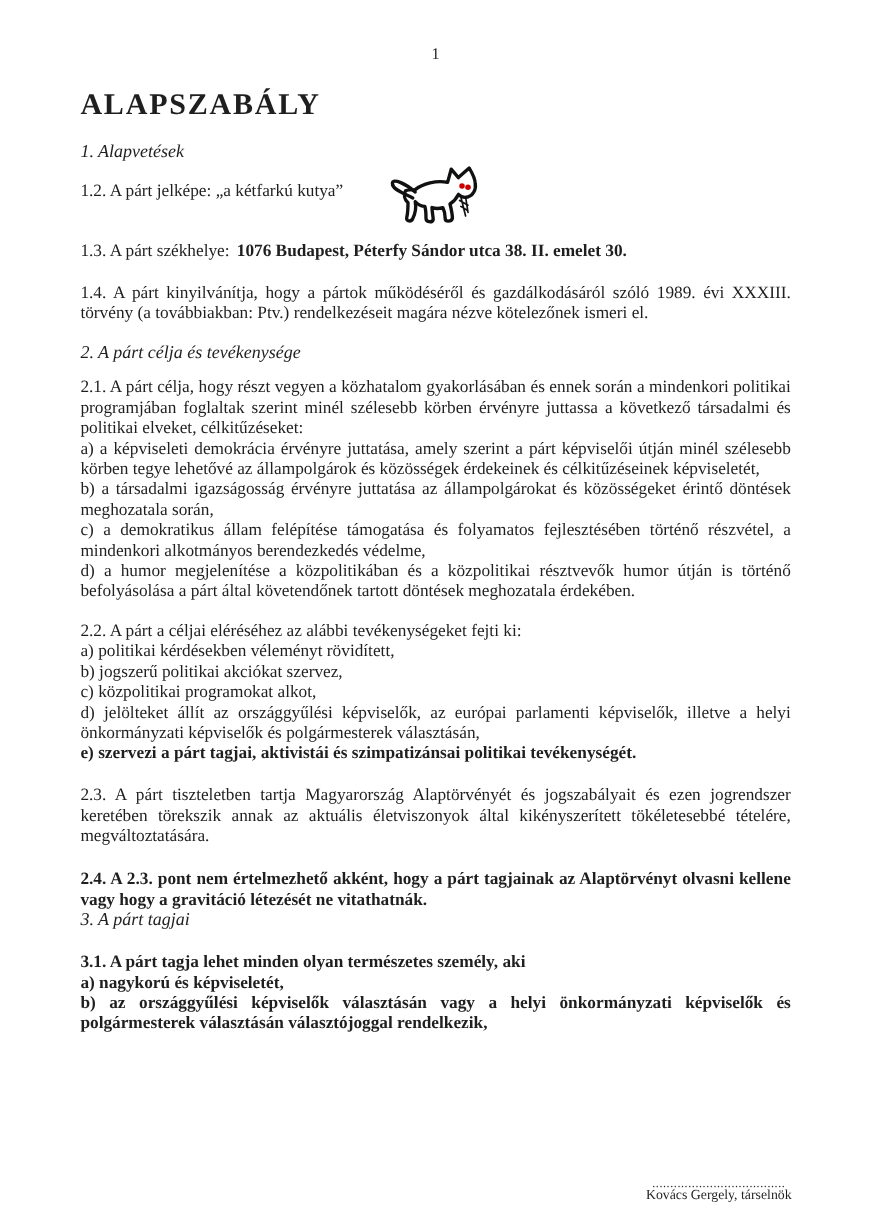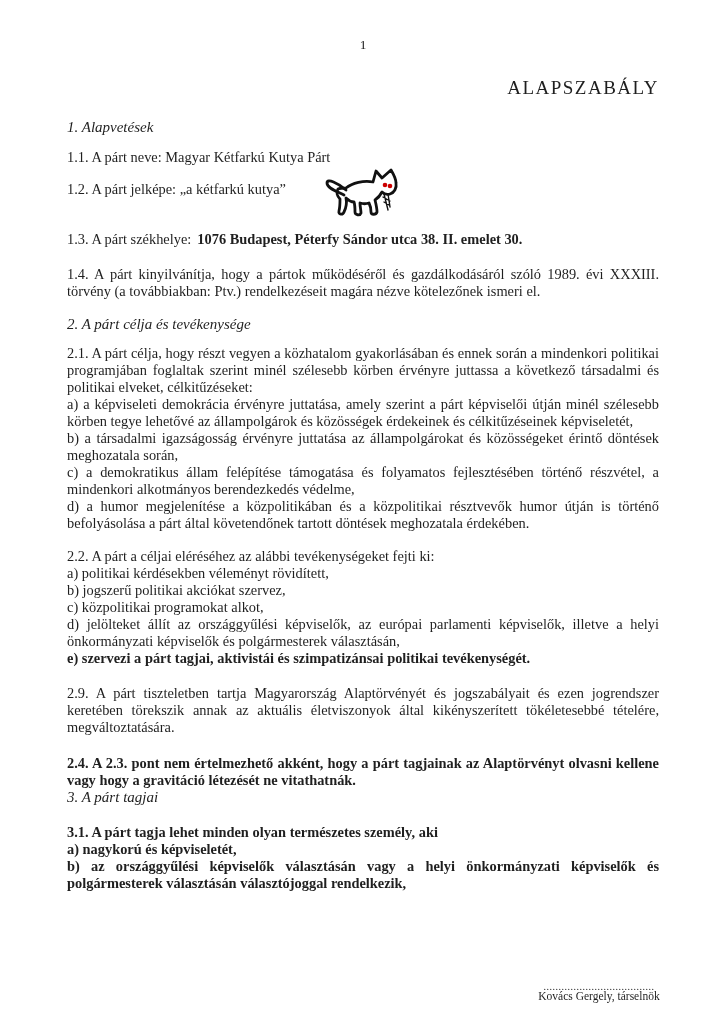--- a/index.html
+++ b/index.html
@@ -8,21 +8,21 @@
     width:725px;height:1024px;
     background:#ffffff;
     box-sizing:border-box;
     padding:36px 66px 0 67px;
     font-family:"Liberation Serif", serif;
     color:#1f1f1f;
     overflow:hidden;
   }
   .pagenum{text-align:center;font-size:13.5px;line-height:17px;}
   .doc-title{
-    text-align:right;font-weight:normal;font-size:19px;line-height:22px;
+    text-align:left;font-weight:bold;font-size:25px;line-height:22px;
     letter-spacing:1.5px;margin-top:24px;
   }
   .sec-head{
     font-style:italic;font-size:15px;line-height:17px;
   }
   .t{font-size:14.4px;line-height:17px;}
   .just{text-align:justify;}
   .b{font-weight:bold;}
   .m-h1{margin-top:20px;}
   .m-11{margin-top:13px;}
@@ -51,21 +51,20 @@
 
 <div class="page">
 
   <div class="pagenum">1</div>
 
   <div class="doc-title">ALAPSZABÁLY</div>
 
   <div class="sec-head m-h1">1. Alapvetések</div>
 
   <div class="t m-11">
-    <div>1.1. A párt neve: Magyar Kétfarkú Kutya Párt</div>
   </div>
 
   <div class="t m-12">
     <span>1.2. A párt jelképe: „a kétfarkú kutya”</span>
     <svg class="dog-svg" viewBox="0 0 86 58" aria-hidden="true">
       <g fill="none" stroke="#111111" stroke-width="2.8" stroke-linecap="round" stroke-linejoin="round">
         <path d="M26,23 C18,16 7,11 7,16 C7,21 16,24 24,28"></path>
         <path d="M26,21 C32,16 44,13 53,15 L56,4 L62,11 L71,3 C74,8 76,12 76,16 C77,21 74,26 70,27 C67,28 64,27 62,25 C60,29 58,31 55,33 C56,37 57,42 57,45 C56,48 51,48 51,45 C51,41 50,38 49,36 C46,37 43,37 40,36 C40,40 41,43 41,46 C40,49 35,48 35,45 C35,41 35,38 34,35 C31,35 28,33 26,31 C27,36 26,41 24,45 C23,48 18,48 19,44 C20,40 20,36 20,32 C17,29 16,25 18,22 C20,21 23,21 26,21 Z"></path>
         <path stroke-width="1.4" d="M64,27 L68,43 M68,27 L70,40 M63,30 L70,34 M64,35 L69,38"></path>
       </g>
@@ -92,21 +91,21 @@
 
   <div class="t m-22">
     <div>2.2. A párt a céljai eléréséhez az alábbi tevékenységeket fejti ki:</div>
     <div>a) politikai kérdésekben véleményt rövidített,</div>
     <div>b) jogszerű politikai akciókat szervez,</div>
     <div>c) közpolitikai programokat alkot,</div>
     <div class="just">d) jelölteket állít az országgyűlési képviselők, az európai parlamenti képviselők, illetve a helyi önkormányzati képviselők és polgármesterek választásán,</div>
     <div class="b">e) szervezi a párt tagjai, aktivistái és szimpatizánsai politikai tevékenységét.</div>
   </div>
 
-  <div class="t just m-23">2.9. A párt tiszteletben tartja Magyarország Alaptörvényét és jogszabályait és ezen jogrendszer keretében törekszik annak az aktuális életviszonyok által kikényszerített tökéletesebbé tételére, megváltoztatására.</div>
+  <div class="t just m-23">2.3. A párt tiszteletben tartja Magyarország Alaptörvényét és jogszabályait és ezen jogrendszer keretében törekszik annak az aktuális életviszonyok által kikényszerített tökéletesebbé tételére, megváltoztatására.</div>
 
   <div class="t just b m-24">2.4. A 2.3. pont nem értelmezhető akként, hogy a párt tagjainak az Alaptörvényt olvasni kellene vagy hogy a gravitáció létezését ne vitathatnák.</div>
 
   <div class="sec-head m-h3">3. A párt tagjai</div>
 
   <div class="t b m-31">
     <div>3.1. A párt tagja lehet minden olyan természetes személy, aki</div>
     <div>a) nagykorú és képviseletét,</div>
     <div class="just">b) az országgyűlési képviselők választásán vagy a helyi önkormányzati képviselők és polgármesterek választásán választójoggal rendelkezik,</div>
   </div>

